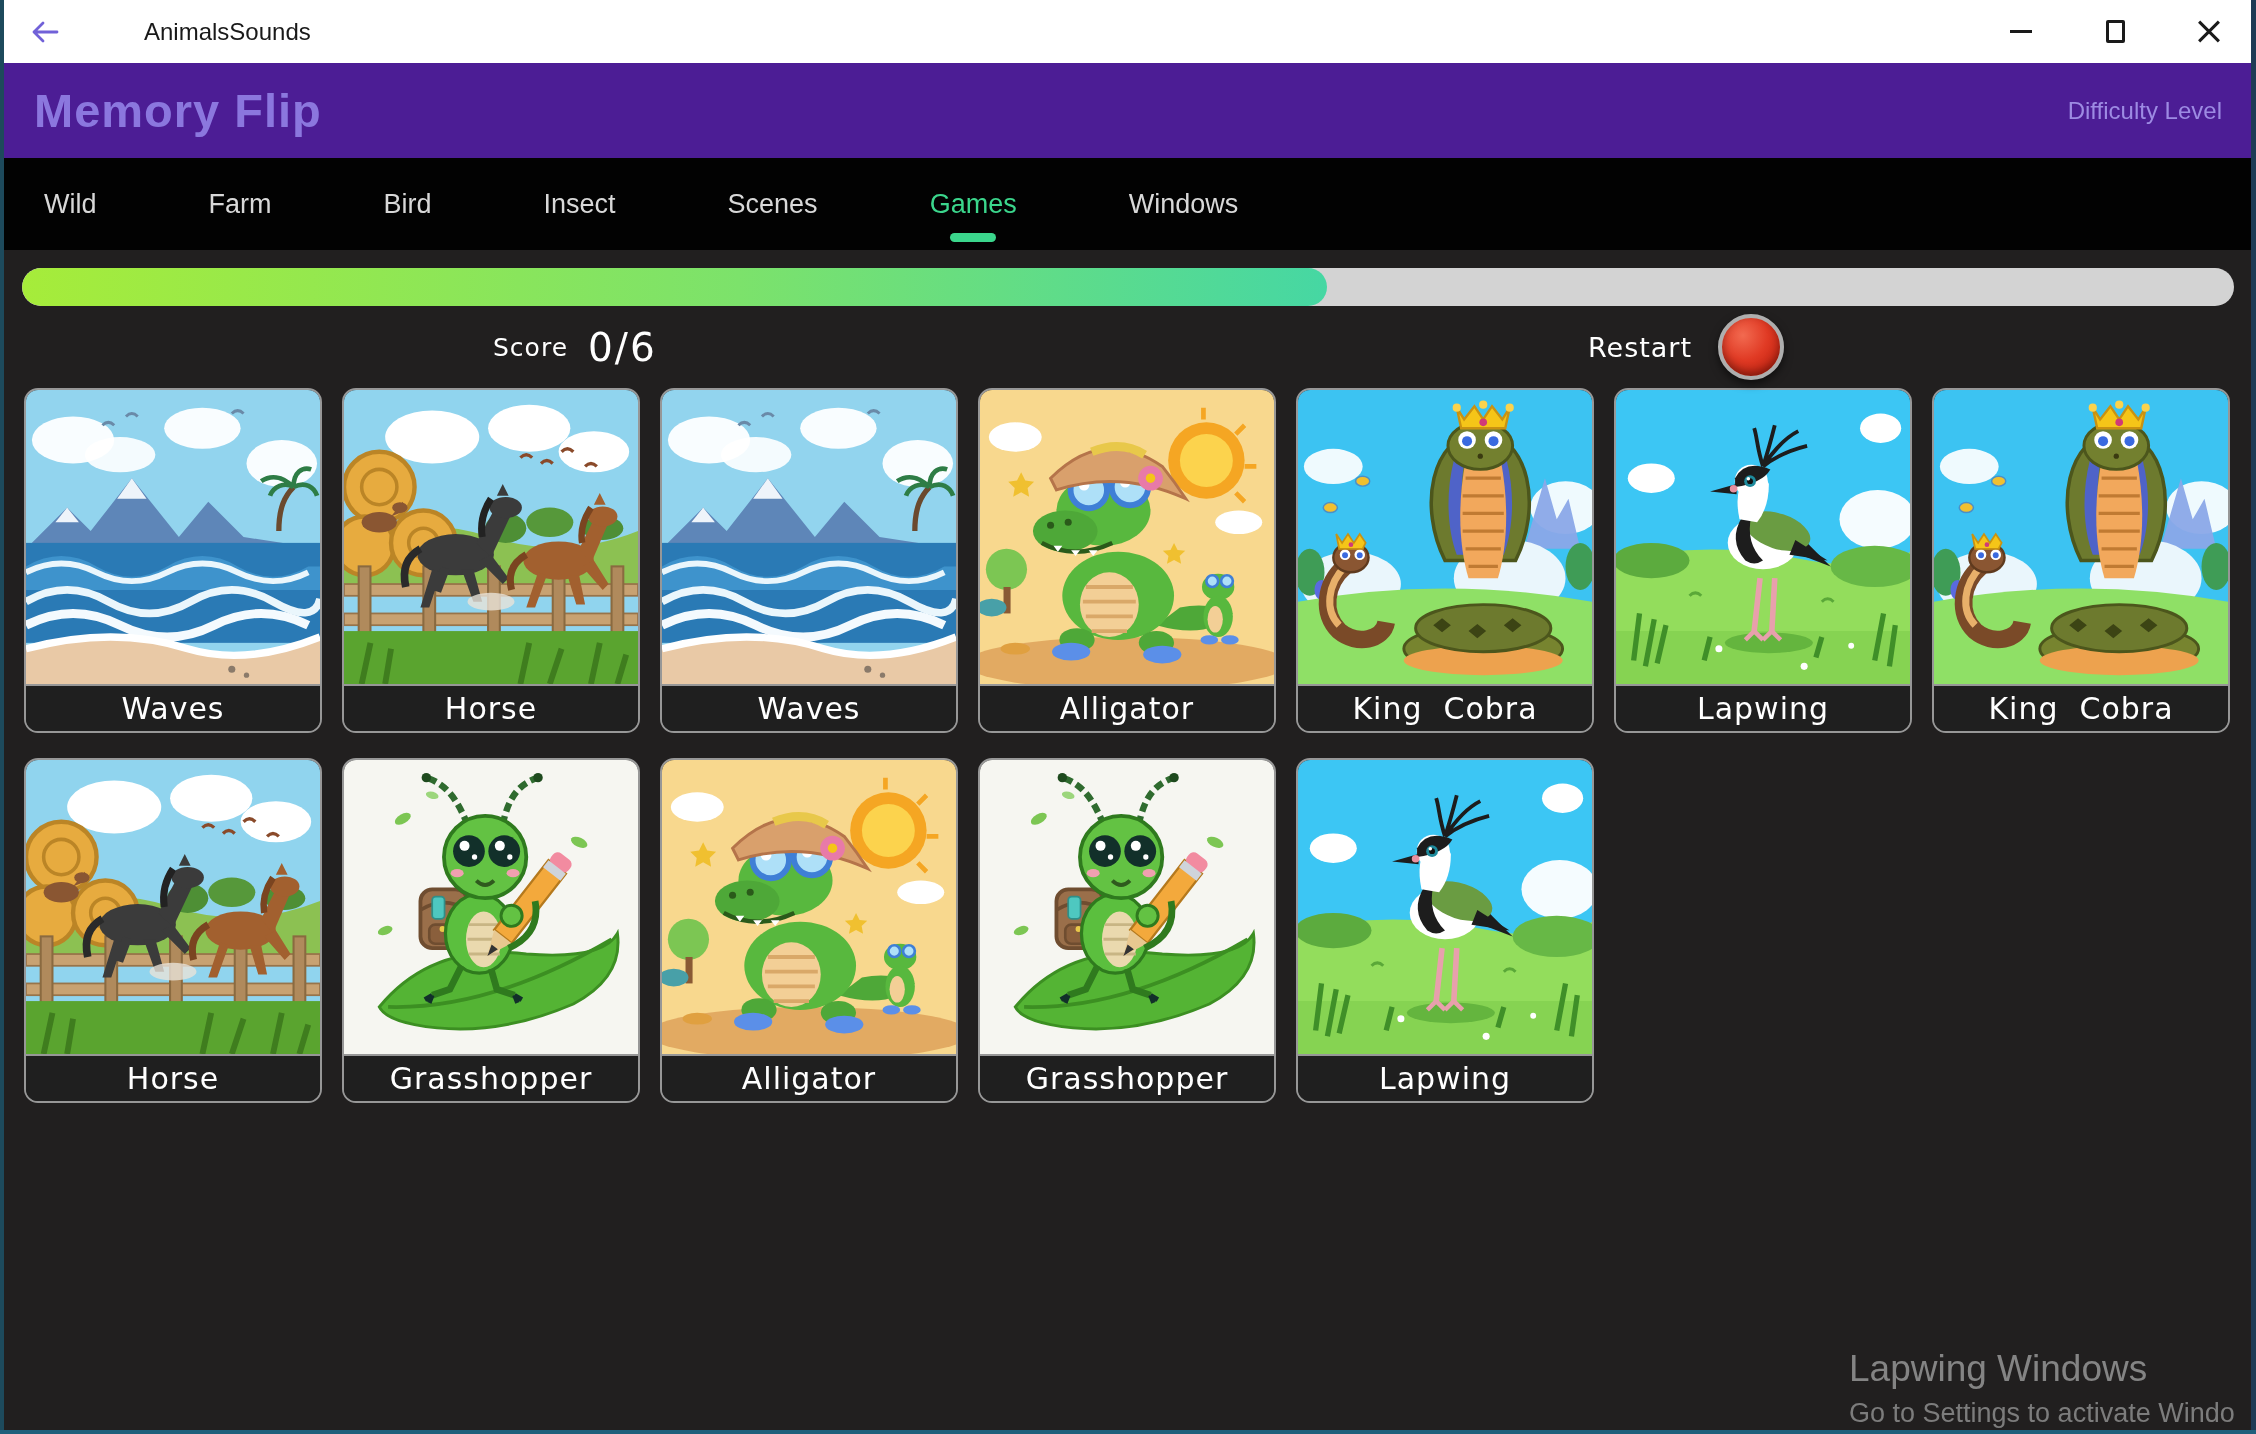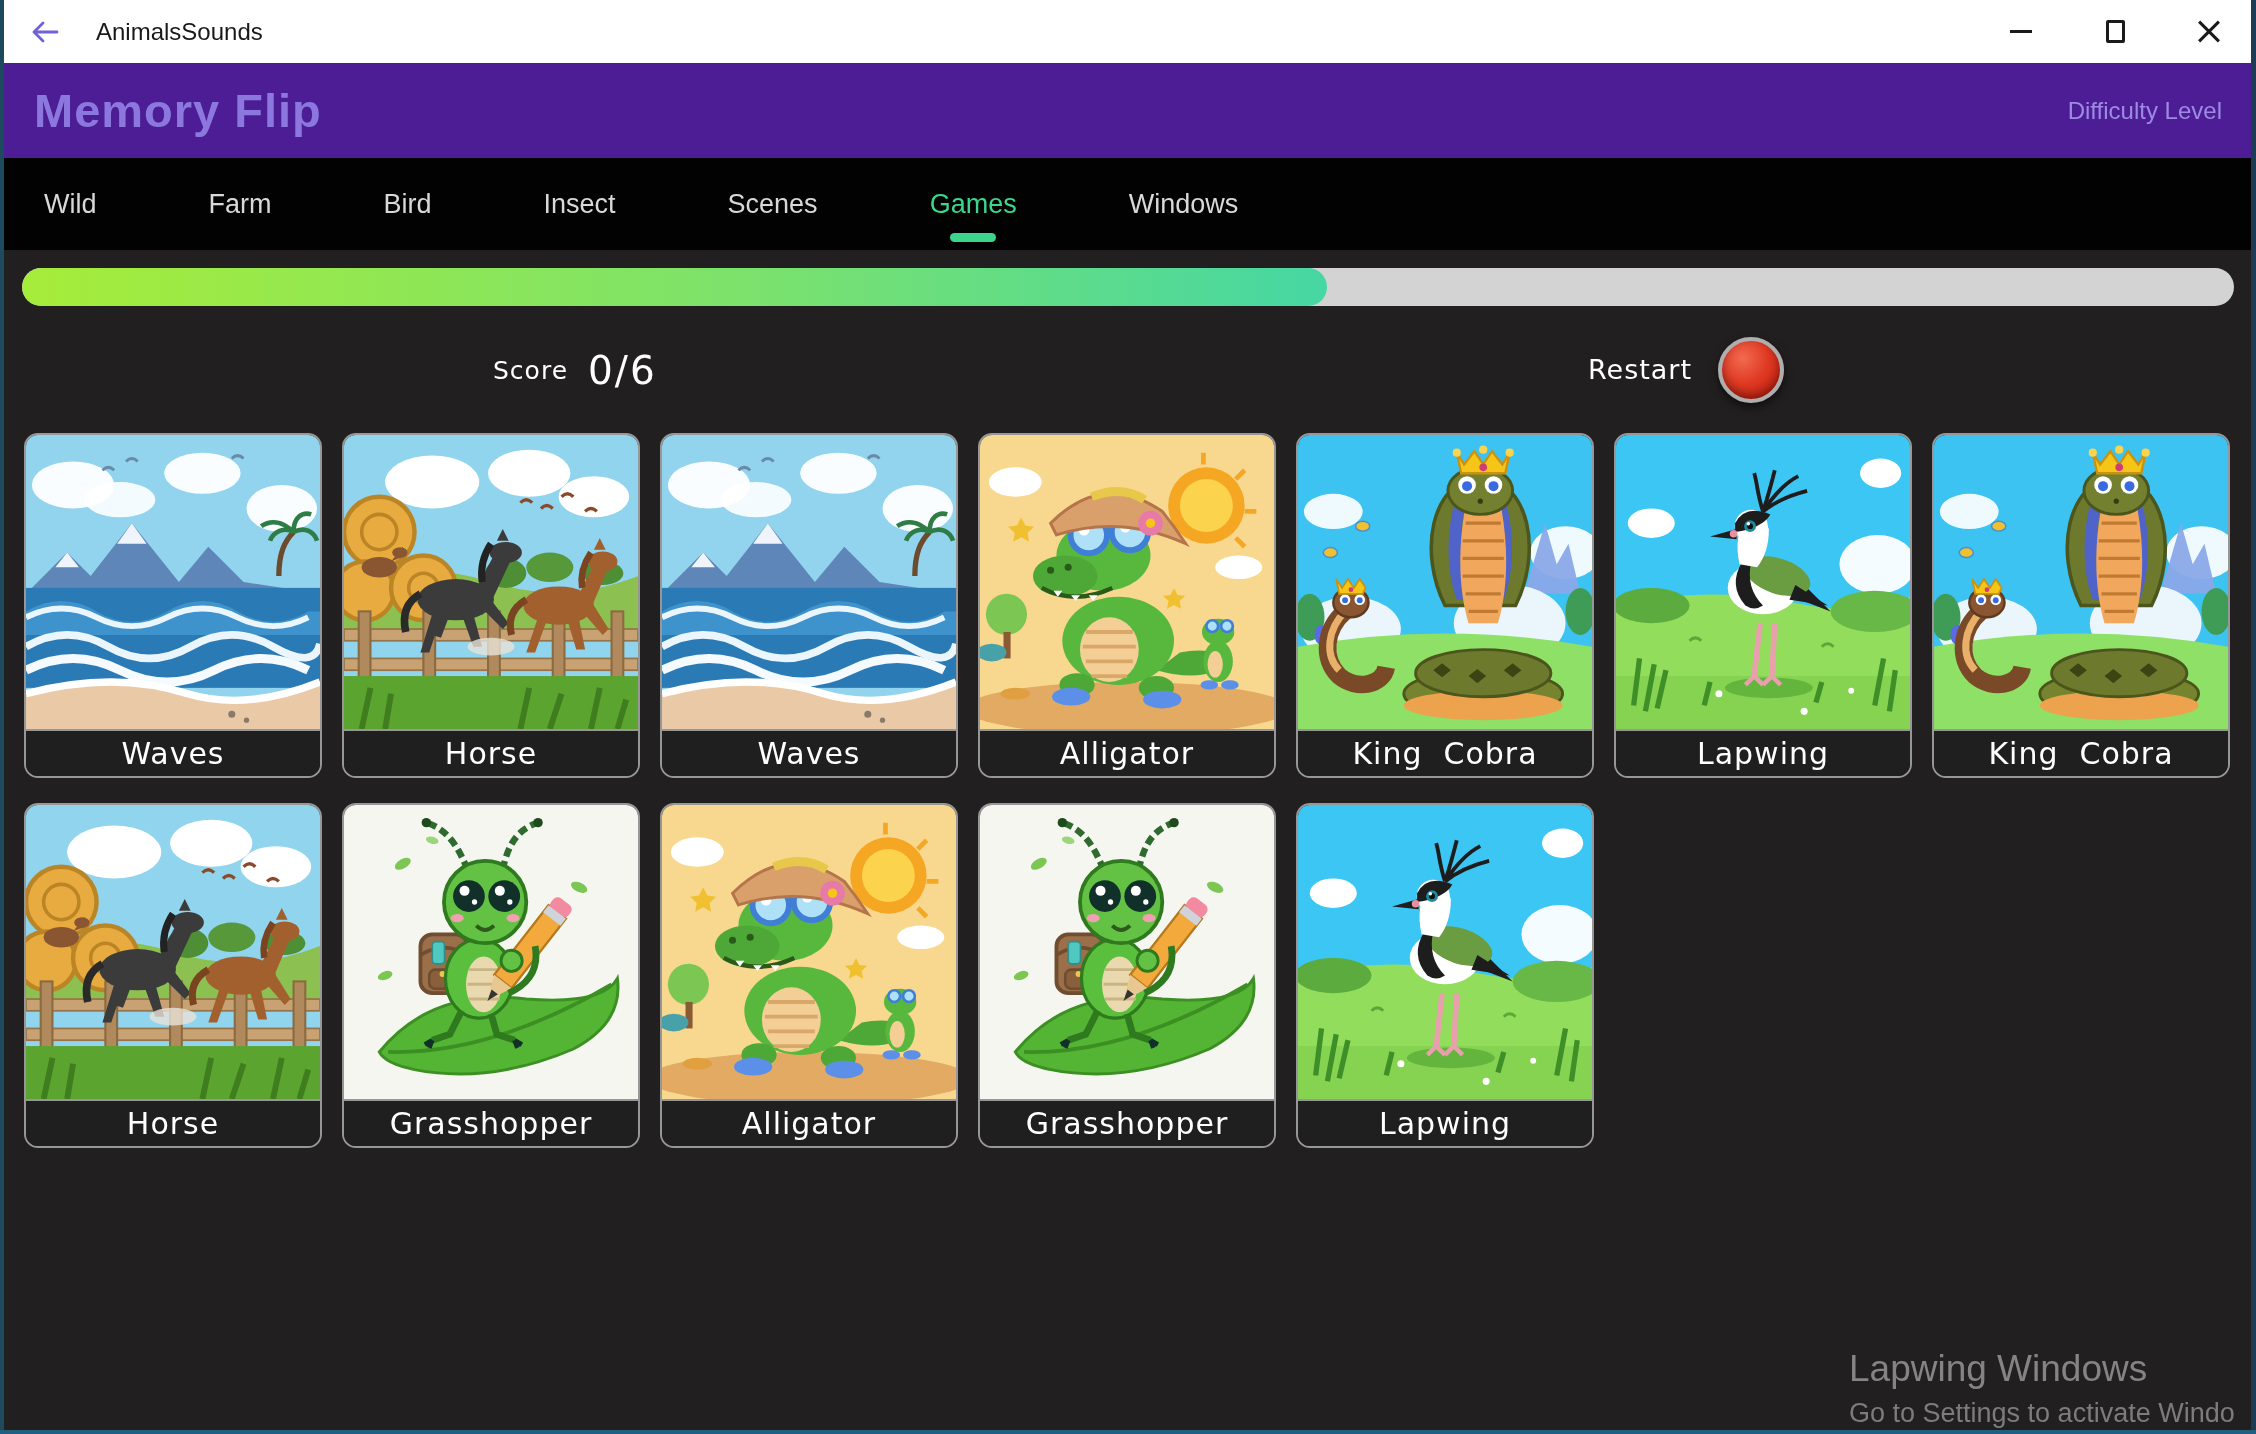--- a/index.html
+++ b/index.html
@@ -7,21 +7,21 @@
               font-family:"DejaVu Sans", sans-serif; }
   .frame { position:relative; width:2256px; height:1434px; background:#211f1f; }
 
   
   .edge { position:absolute; z-index:50; }
   .edge-left   { left:0; top:0; width:4px; height:1434px; background:#1d4a5c; }
   .edge-right  { right:0; top:0; width:5px; height:1434px; background:#1e3b55; }
   .edge-bottom { left:0; bottom:0; width:2256px; height:4px; background:#20607c; }
 
   
-  .titlebar { position:relative; height:63px; background:#ffffff; display:flex; align-items:center; }
+  .titlebar { position:relative; height:63px; background:#ffffff; display:flex; align-items:center;gap:48px; }
   .back-btn { width:46px; height:40px; margin-left:22px; display:flex; align-items:center; justify-content:center; cursor:pointer; }
   .app-title { margin-left:28px; font-size:24px; color:#191919; font-family:"Liberation Sans", sans-serif; }
   .win-controls { margin-left:auto; display:flex; align-items:center; height:100%; }
   .win-btn { width:94px; height:100%; display:flex; align-items:center; justify-content:center; }
   .glyph-min { width:22px; height:3px; background:#1a1a1a; }
   .glyph-max { width:19px; height:23px; border:3px solid #1a1a1a; border-radius:2px; }
   .glyph-close { position:relative; width:24px; height:24px; }
   .glyph-close:before, .glyph-close:after { content:""; position:absolute; left:-2px; top:10px; width:28px; height:3px; background:#1a1a1a; }
   .glyph-close:before { transform:rotate(45deg); }
   .glyph-close:after  { transform:rotate(-45deg); }
@@ -38,21 +38,21 @@
   .tab.active { color:#3bd68c; }
   .tab .underline { display:none; }
   .tab.active .underline { display:block; position:absolute; left:50%; transform:translateX(-50%); bottom:8px;
          width:46px; height:9px; border-radius:5px; background:#3bd68c; }
 
   
   .progress-track { margin:18px 22px 0 22px; height:38px; background:#d3d3d3; border-radius:19px; overflow:hidden; }
   .progress-fill { height:100%; border-radius:19px; background:linear-gradient(90deg,#a6ec3a 0%,#7ce26b 55%,#46d7a3 100%); }
 
   
-  .score-row { position:relative; height:127px; }
+  .score-row { position:relative; height:82px; }
   .score-group { position:absolute; left:493px; top:50%; transform:translateY(-50%); display:flex; align-items:center; gap:20px; }
   .score-label { font-size:25px; color:#ffffff; letter-spacing:1px; }
   .score-value { font-size:39px; color:#ffffff; letter-spacing:2px; }
   .restart-group { position:absolute; left:1588px; top:50%; transform:translateY(-50%); display:flex; align-items:center; gap:26px; }
   .restart-label { font-size:27px; color:#ffffff; letter-spacing:1px; }
   .restart-btn { width:66px; height:66px; border-radius:50%;
       background:radial-gradient(circle at 36% 30%, #f26a50 0%, #e03a24 45%, #b31708 100%);
       border:4px solid #aeaeae; box-shadow:0 4px 8px rgba(0,0,0,.55), inset 0 -4px 8px rgba(0,0,0,.35); cursor:pointer; }
 
   

